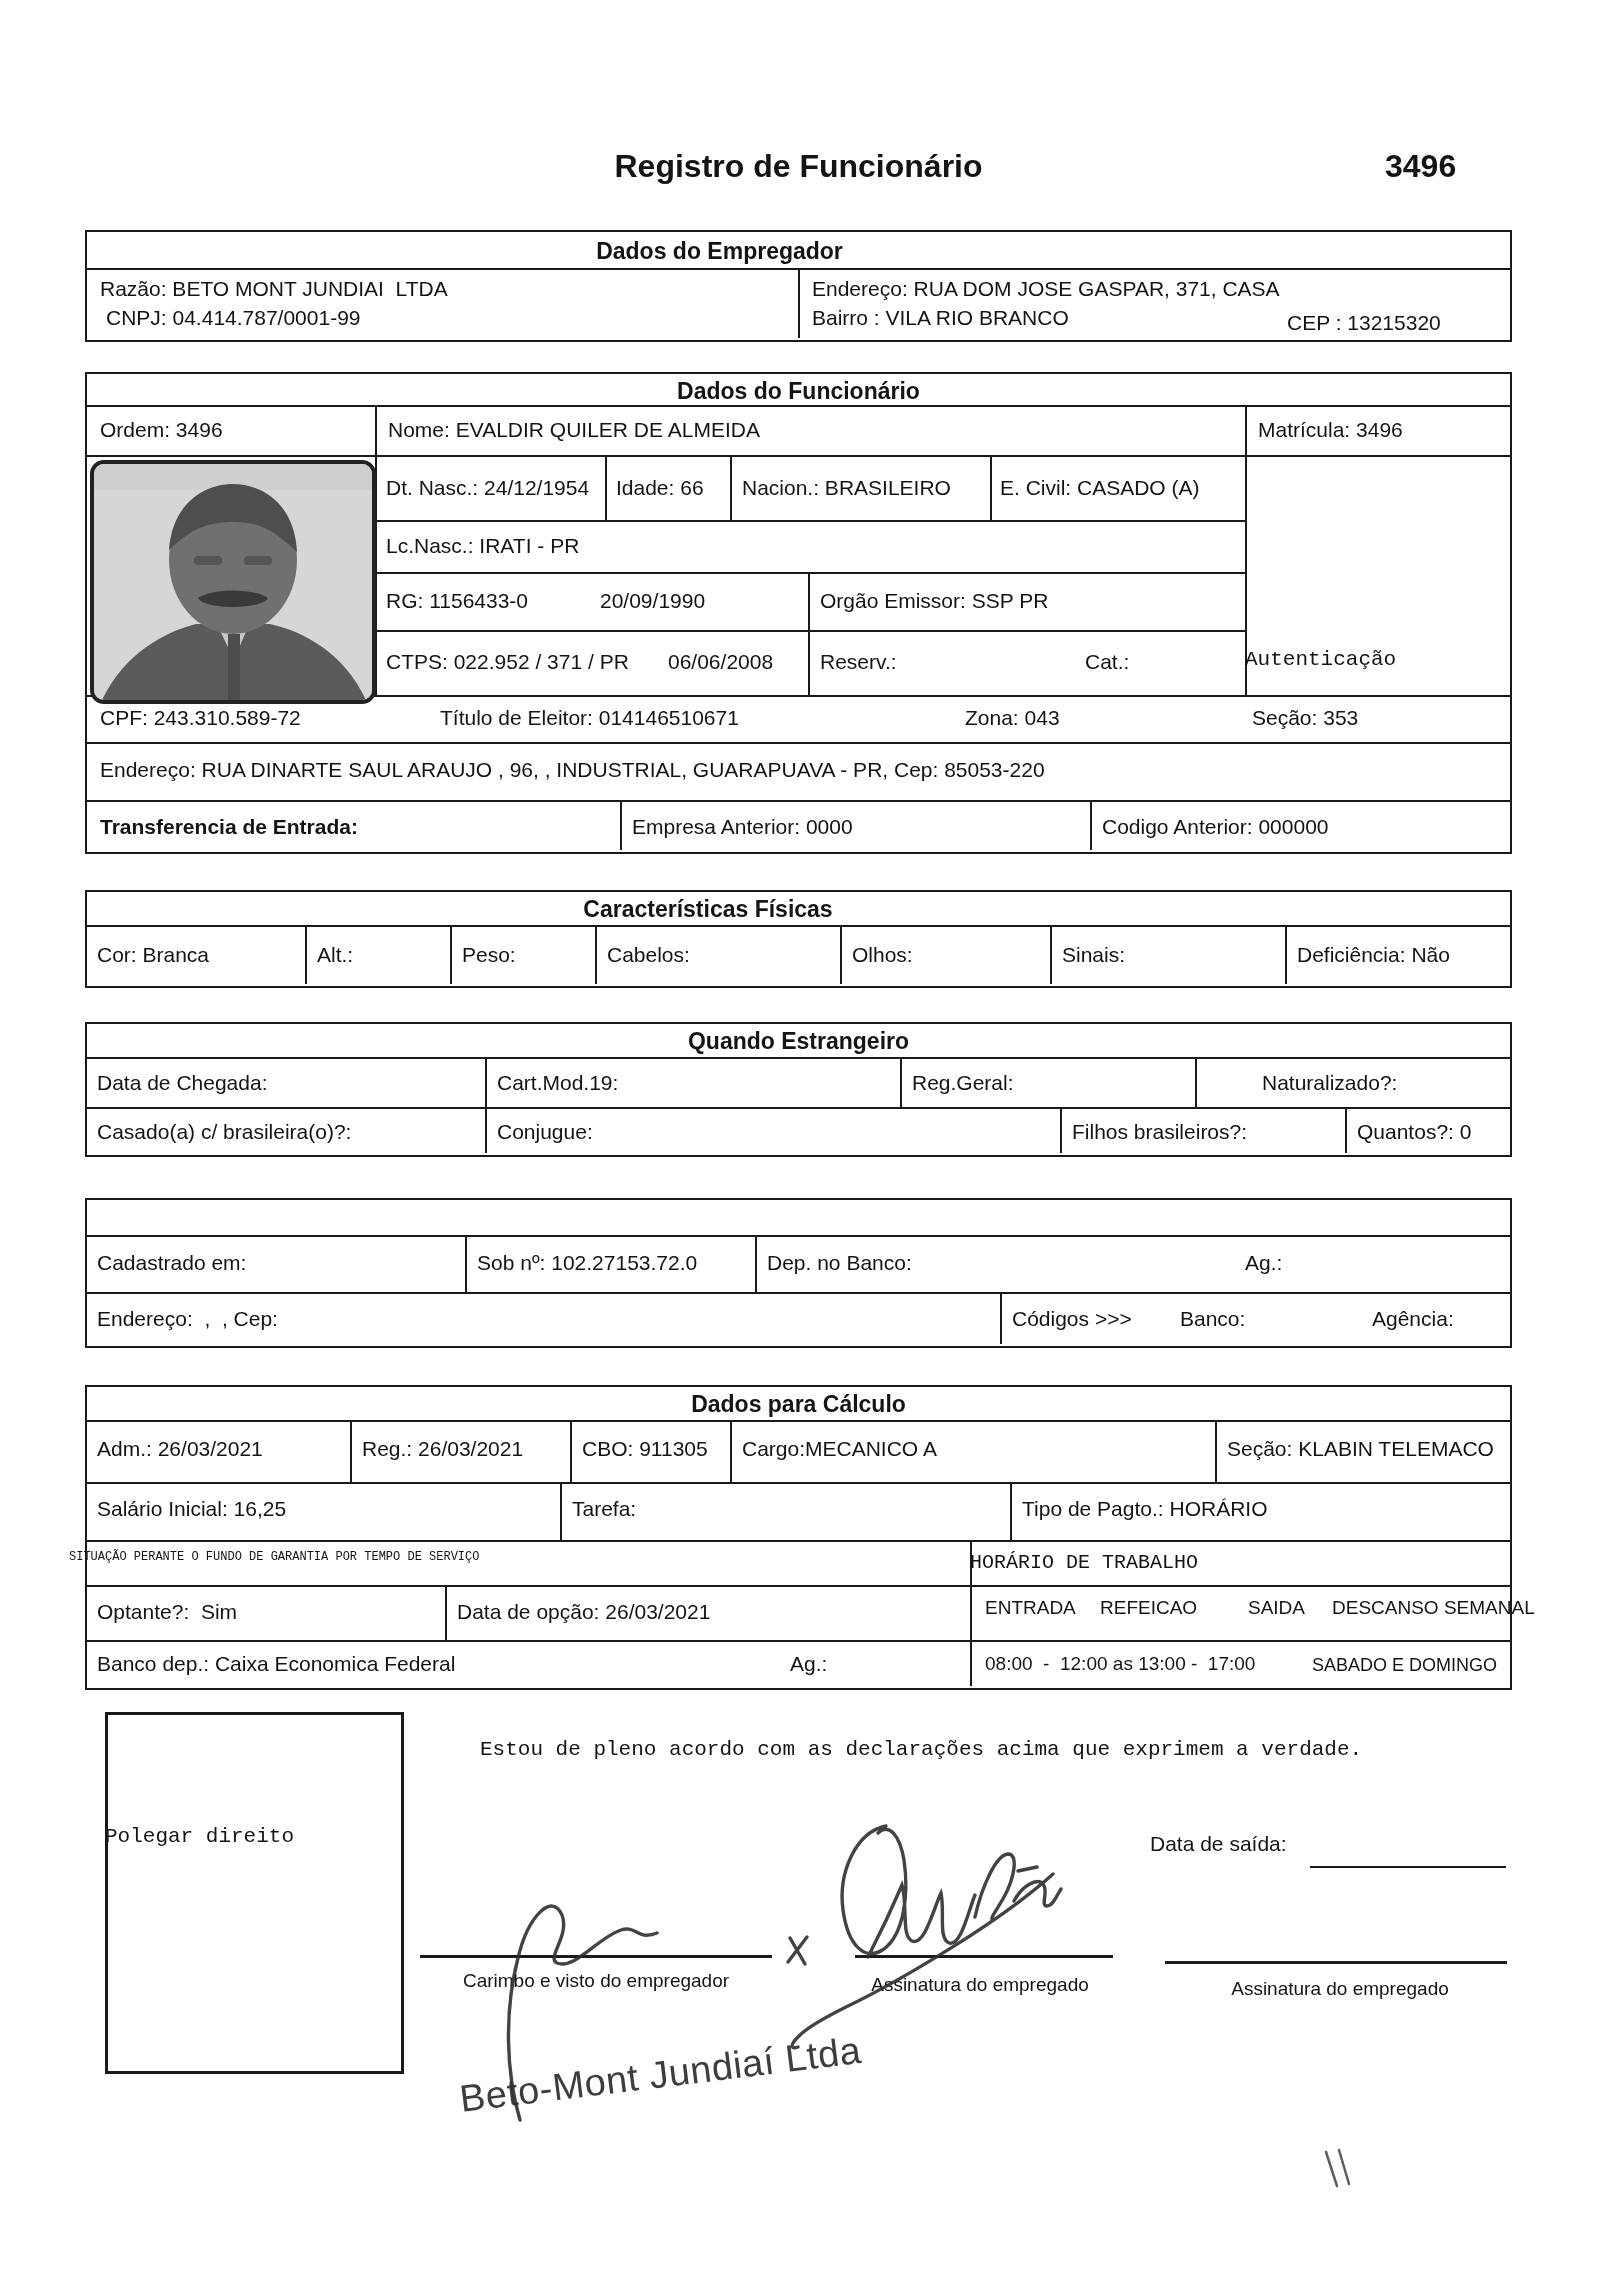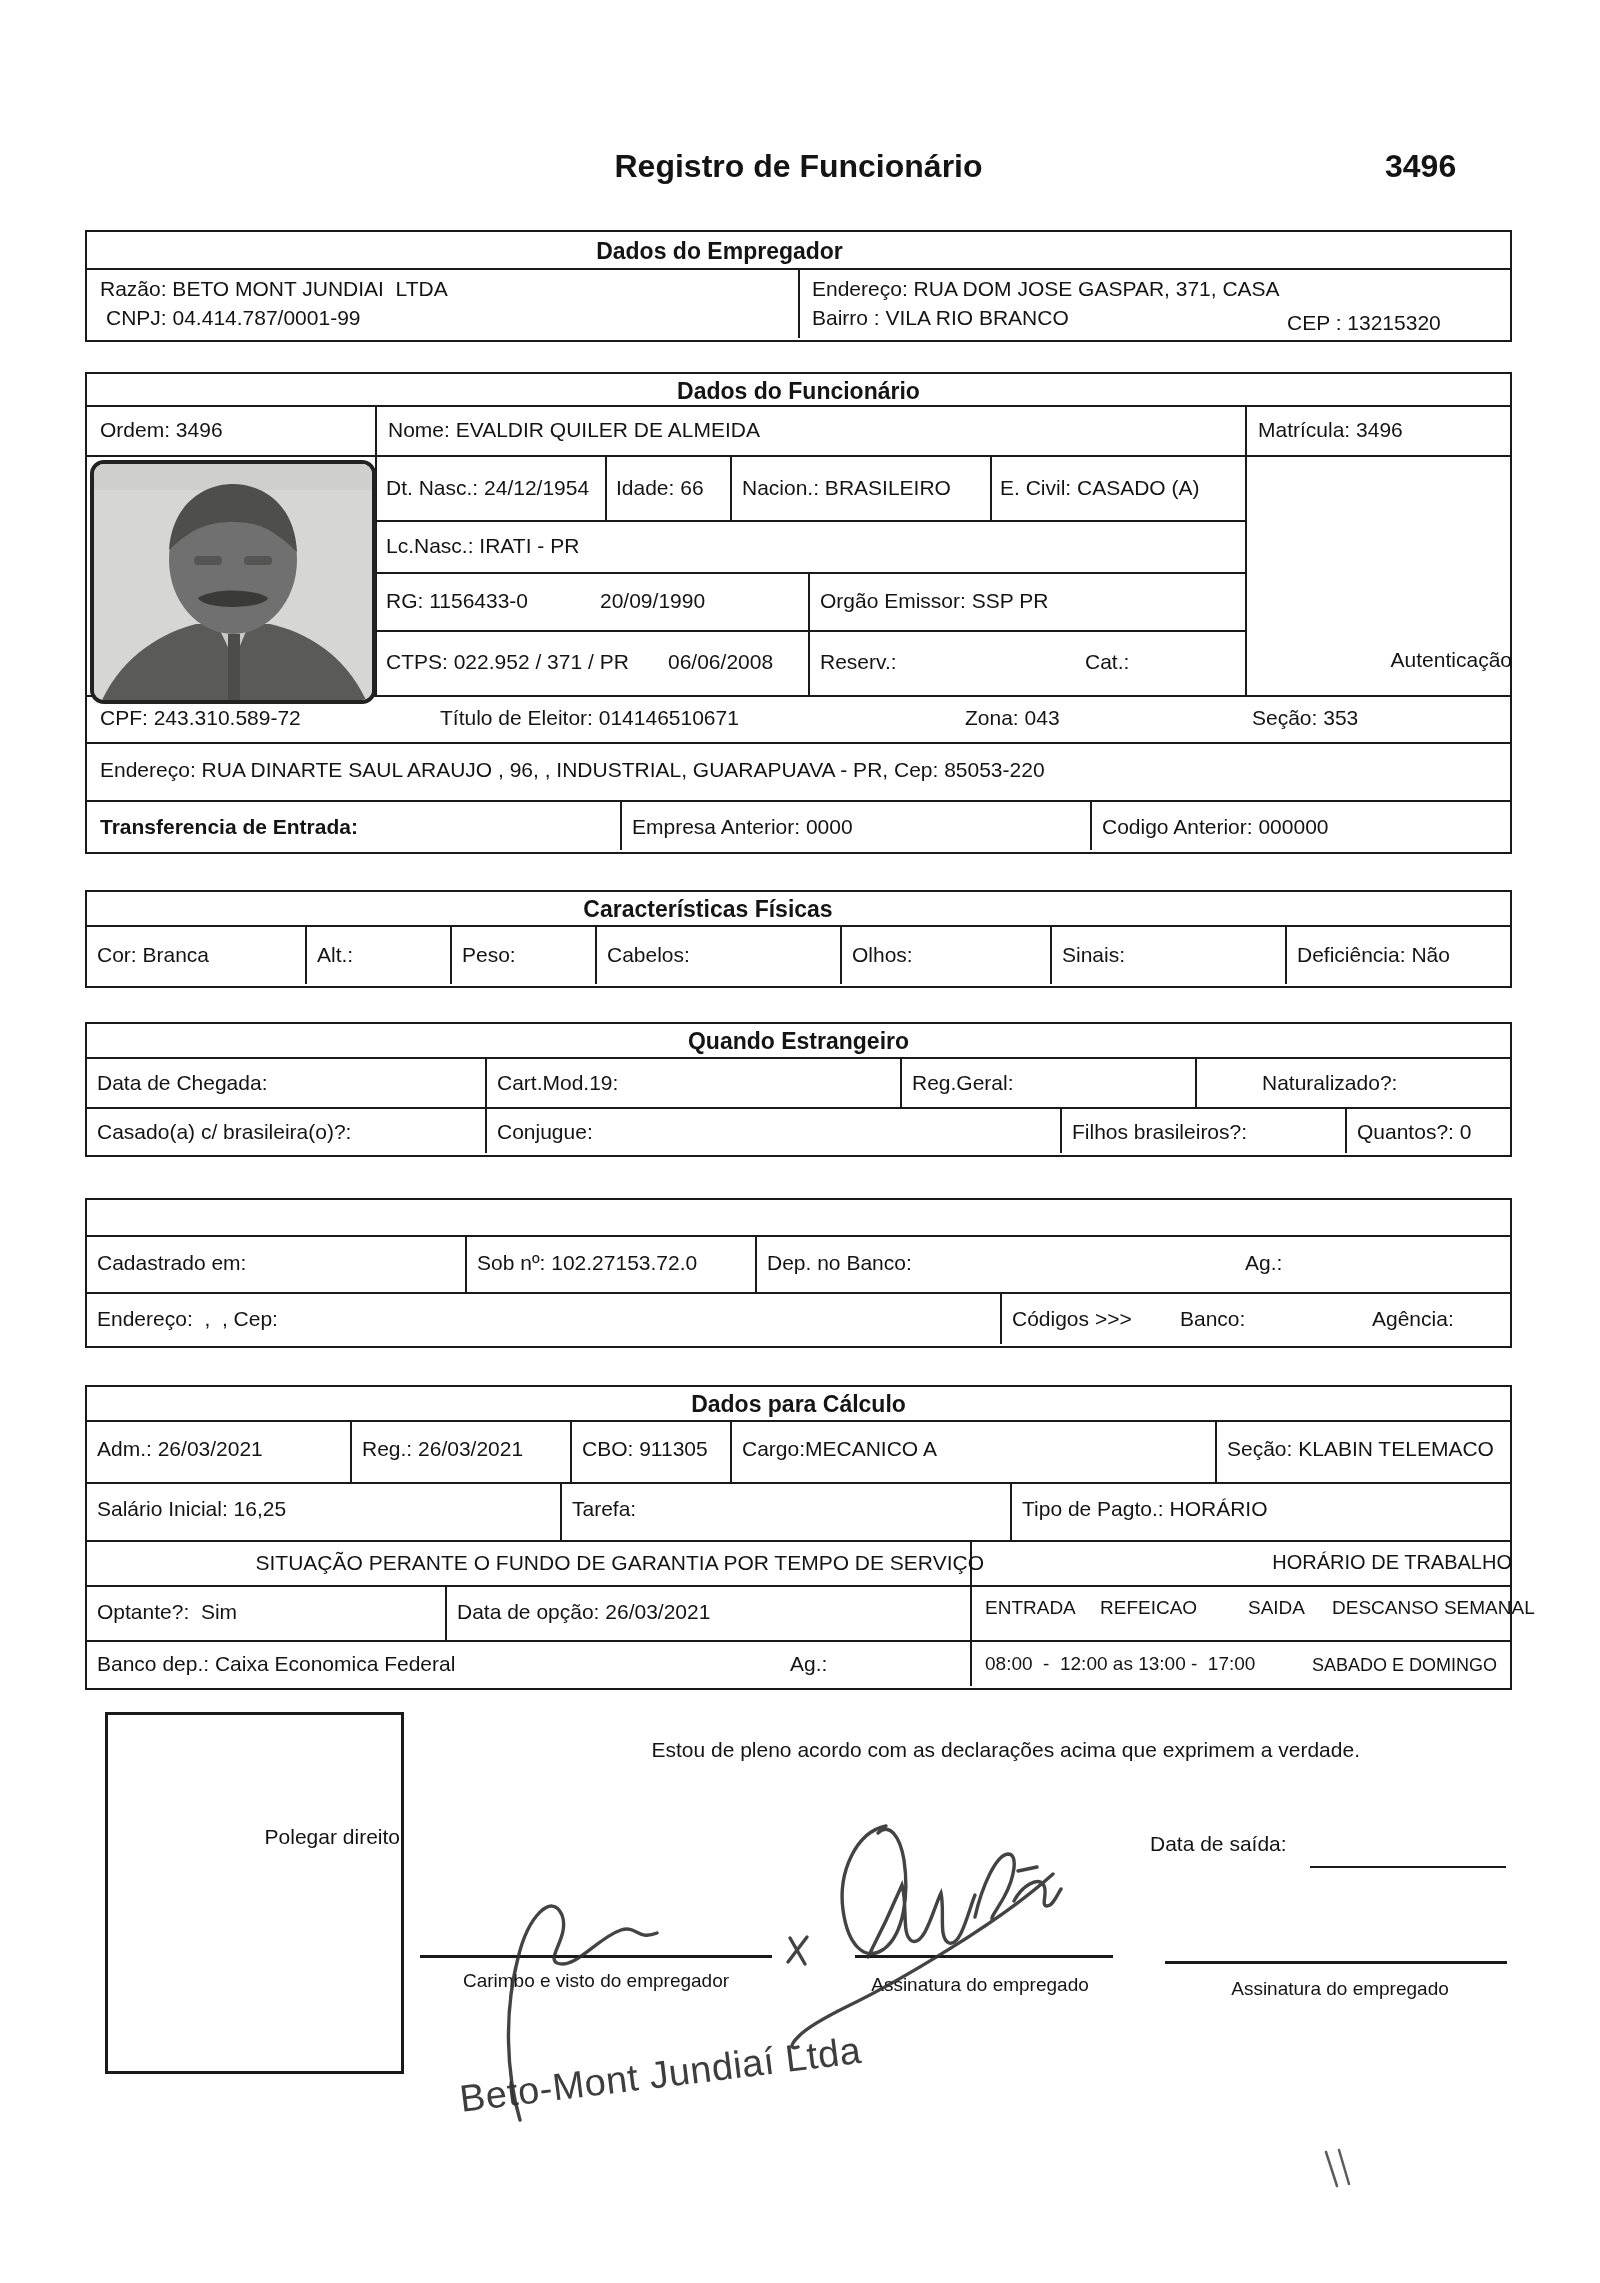--- a/index.html
+++ b/index.html
@@ -4,21 +4,21 @@
 <style>
   html,body{margin:0;padding:0;background:#ffffff;}
   .page{position:relative;width:1600px;height:2283px;background:#fff;
         font-family:"Liberation Sans",sans-serif;color:#141414;overflow:hidden;}
   .txt{position:absolute;font-size:21px;white-space:pre;line-height:1.15;}
   .hdr{font-weight:bold;font-size:23px;text-align:center;}
   .big{font-weight:bold;font-size:32px;}
   .box{position:absolute;border:2px solid #1a1a1a;}
   .hline{position:absolute;height:2px;background:#1a1a1a;}
   .vline{position:absolute;width:2px;background:#1a1a1a;}
-  .center{text-align:right;}
+  .center{text-align:left;font-family:Liberation Mono, monospace;}
   .small{font-size:19px;}
   .xsmall{font-size:18px;}
   .photo{position:absolute;left:90px;top:460px;width:278px;height:236px;
          border:4px solid #222;border-radius:14px;overflow:hidden;background:#d8d8d8;}
   .stamp{position:absolute;left:460px;top:2078px;font-size:38px;color:#3d3d3d;
          transform:rotate(-7deg);transform-origin:left center;letter-spacing:.5px;white-space:pre;}
   svg.overlay{position:absolute;left:0;top:0;width:1600px;height:2283px;pointer-events:none;}
 </style>
 </head>
 <body>
@@ -167,21 +167,21 @@
   <div class="vline" style="left:445px;top:1585px;height:55px;"></div>
   <div class="txt hdr" style="left:85px;top:1391px;width:1427px;">Dados para Cálculo</div>
   <div class="txt" style="left:97px;top:1437px;">Adm.: 26/03/2021</div>
   <div class="txt" style="left:362px;top:1437px;">Reg.: 26/03/2021</div>
   <div class="txt" style="left:582px;top:1437px;">CBO: 911305</div>
   <div class="txt" style="left:742px;top:1437px;">Cargo:MECANICO A</div>
   <div class="txt" style="left:1227px;top:1437px;">Seção: KLABIN TELEMACO</div>
   <div class="txt" style="left:97px;top:1497px;">Salário Inicial: 16,25</div>
   <div class="txt" style="left:572px;top:1497px;">Tarefa:</div>
   <div class="txt" style="left:1022px;top:1497px;">Tipo de Pagto.: HORÁRIO</div>
-  <div class="txt center" style="left:99px;top:1551px;width:885px;font-size:21px;">SITUAÇÃO PERANTE O FUNDO DE GARANTIA POR TEMPO DE SERVIÇO</div>
+  <div class="txt center" style="left:69px;top:1551px;width:885px;font-size:12px;">SITUAÇÃO PERANTE O FUNDO DE GARANTIA POR TEMPO DE SERVIÇO</div>
   <div class="txt center" style="left:970px;top:1551px;width:542px;font-size:20px;">HORÁRIO DE TRABALHO</div>
   <div class="txt" style="left:97px;top:1600px;">Optante?:  Sim</div>
   <div class="txt" style="left:457px;top:1600px;">Data de opção: 26/03/2021</div>
   <div class="txt small" style="left:985px;top:1597px;">ENTRADA</div>
   <div class="txt small" style="left:1100px;top:1597px;">REFEICAO</div>
   <div class="txt small" style="left:1248px;top:1597px;">SAIDA</div>
   <div class="txt small" style="left:1332px;top:1597px;">DESCANSO SEMANAL</div>
   <div class="txt" style="left:97px;top:1652px;">Banco dep.: Caixa Economica Federal</div>
   <div class="txt" style="left:790px;top:1652px;">Ag.:</div>
   <div class="txt small" style="left:985px;top:1653px;">08:00  -  12:00 as 13:00 -  17:00</div>

